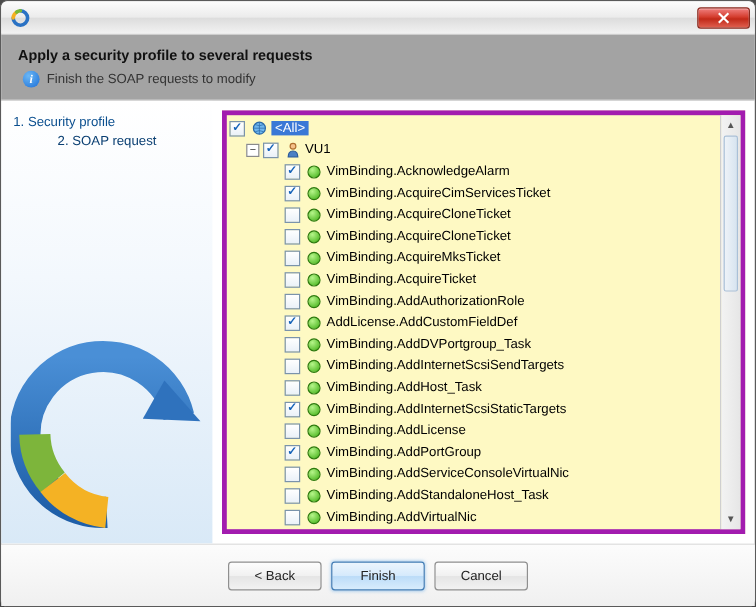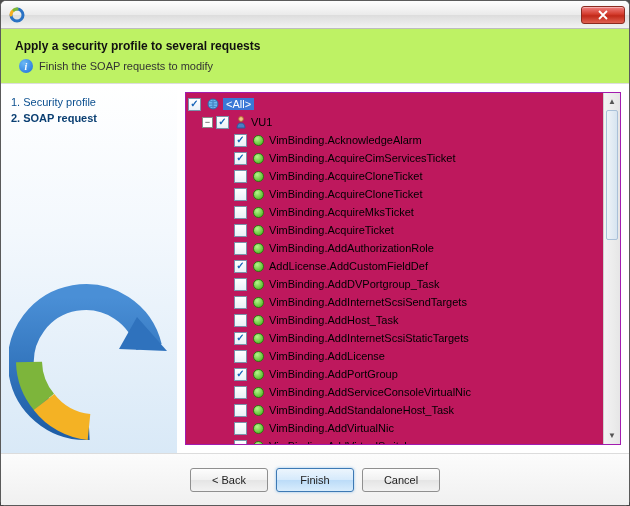--- a/index.html
+++ b/index.html
@@ -41,21 +41,21 @@
     width: 44px; height: 18px;
     background: linear-gradient(to bottom, #f08080 0%, #d43c2d 45%, #c12919 55%, #e06050 100%);
     border: 1px solid #8a2a1f;
     border-radius: 3px;
     display: flex; align-items: center; justify-content: center;
     color: #fff; font-weight: bold; font-size: 10px;
     box-shadow: inset 0 1px 0 rgba(255,255,255,0.4);
     cursor: pointer;
   }
   .header-panel {
-    background: #bef264;
+    background: #a3a3a3;
     padding: 10px 14px 10px 14px;
     border-bottom: 1px solid #ddd;
   }
   .header-title { font-size: 12px; font-weight: bold; color: #111; margin-bottom: 6px; }
   .header-sub { font-size: 11px; color: #333; display: flex; align-items: center; gap: 6px; padding-left: 4px;}
   .info-icon {
     width: 14px; height: 14px; border-radius: 50%;
     background: radial-gradient(circle at 35% 30%, #6cb8f5, #1a6ed8);
     color: #fff; font-weight: bold; font-size: 10px; font-style: italic;
     display: flex; align-items: center; justify-content: center;
@@ -68,35 +68,35 @@
   }
   .side-panel {
     width: 176px;
     background: linear-gradient(to bottom, #ffffff 0%, #f3f8fd 40%, #d9e9f7 100%);
     padding: 10px 10px;
     color: #0b4f8f;
     position: relative;
     overflow: hidden;
   }
   .step { font-size: 11px; padding: 2px 0; }
-  .step.active { font-weight: bold; color: #0a3f72; }
+  .step.active { font-weight: normal; color: #0a3f72; margin-left: 37px; }
   .side-graphic {
     position: absolute;
     bottom: 6px; left: 8px;
     width: 160px; height: 200px;
   }
   .main-panel {
     flex: 1;
     padding: 8px 8px 8px 8px;
     display: flex;
   }
   .tree-wrap {
     flex: 1;
-    border: 1px solid #a21caf;
-    background: #be185d;
+    border: 4px solid #a21caf;
+    background: #fef9c3;
     position: relative;
     display: flex;
   }
   .tree-scroll {
     flex: 1;
     overflow-y: auto;
     padding: 2px 2px;
   }
   .vscroll {
     width: 17px;

